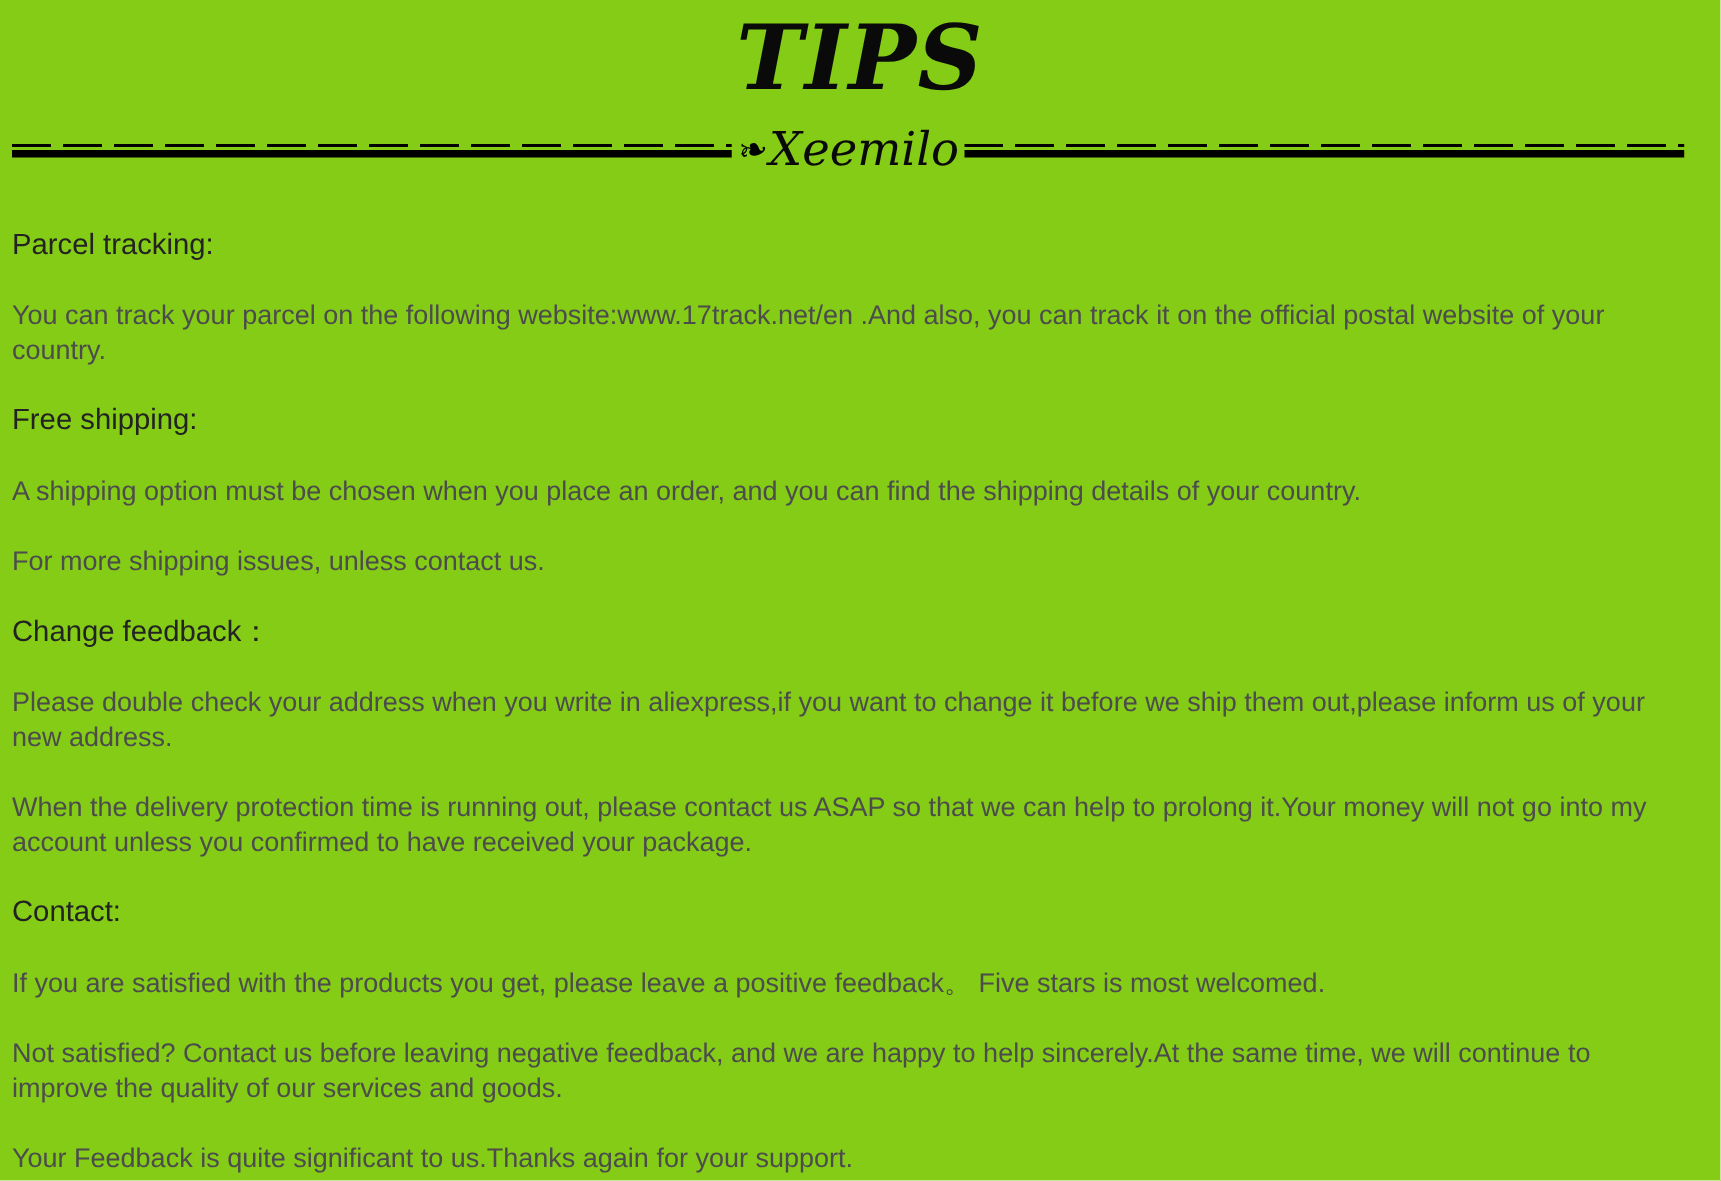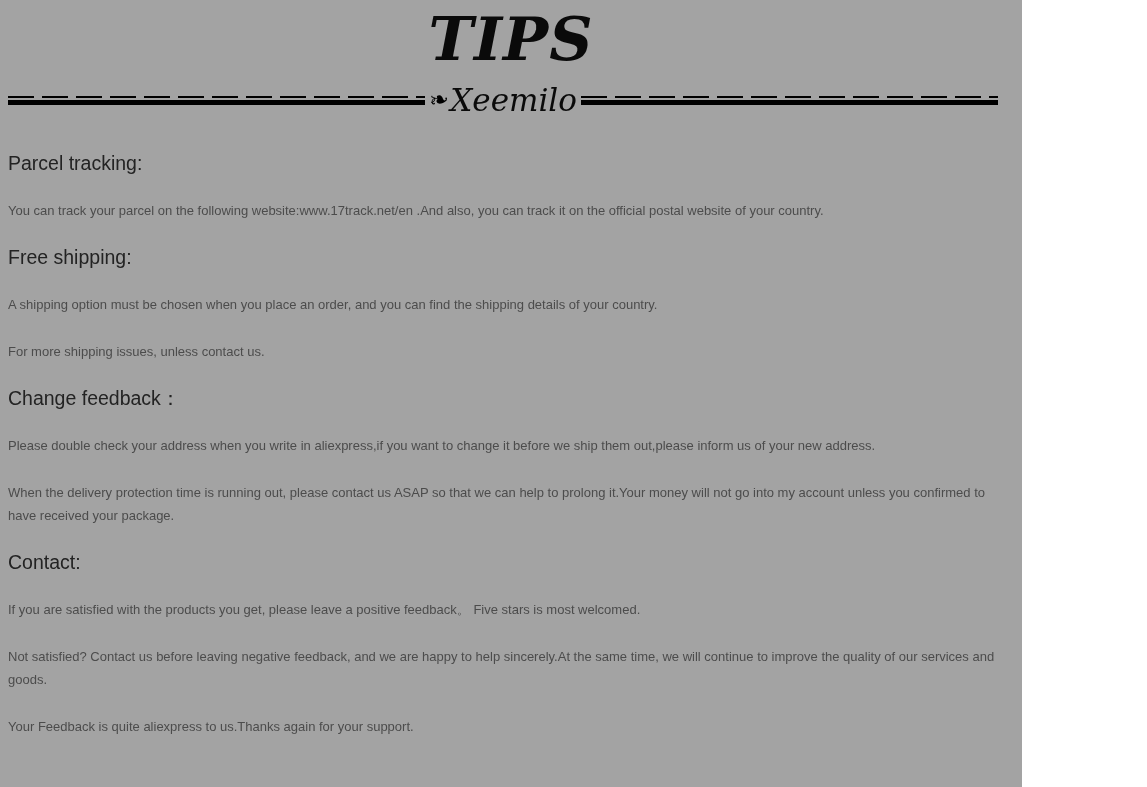--- a/index.html
+++ b/index.html
@@ -1,21 +1,21 @@
 <!DOCTYPE html>
 <html><head>
 <meta charset="utf-8">
 <style>
   * { box-sizing: border-box; }
   html, body { margin: 0; padding: 0; background: #ffffff; }
 
   .canvas {
-    width: 1022px;
+    width: 1147px;
     height: 787px;
-    background: #a3a3a3;
+    background: #84cc16;
     font-family: "Liberation Sans", sans-serif;
     overflow: hidden;
     position: relative;
   }
 
   
   .page-title {
     text-align: center;
     font-family: "DejaVu Serif", "Liberation Serif", serif;
     font-style: italic;
@@ -70,21 +70,21 @@
     margin-top: 32px;
   }
   .section-heading {
     font-size: 19.5px;
     line-height: 23px;
     font-weight: 400;
     color: #232323;
     margin: 21px 0 24px 0;
   }
   .section-paragraph {
-    font-size: 13px;
+    font-size: 18px;
     line-height: 23px;
     color: #4c4c4c;
     margin: 24px 0;
   }
 </style>
 </head>
 <body>
 
 <div class="canvas">
 
@@ -118,17 +118,17 @@
     </div>
 
     <div class="section">
       <p class="section-paragraph">When the delivery protection time is running out, please contact us ASAP so that we can help to prolong it.Your money will not go into my account unless you confirmed to have received your package.</p>
     </div>
 
     <div class="section">
       <h2 class="section-heading">Contact:</h2>
       <p class="section-paragraph">If you are satisfied with the products you get, please leave a positive feedback。 Five stars is most welcomed.</p>
       <p class="section-paragraph">Not satisfied? Contact us before leaving negative feedback, and we are happy to help sincerely.At the same time, we will continue to improve the quality of our services and goods.</p>
-      <p class="section-paragraph">Your Feedback is quite aliexpress to us.Thanks again for your support.</p>
+      <p class="section-paragraph">Your Feedback is quite significant to us.Thanks again for your support.</p>
     </div>
 
   </div>
 </div>
 
 </body></html>

